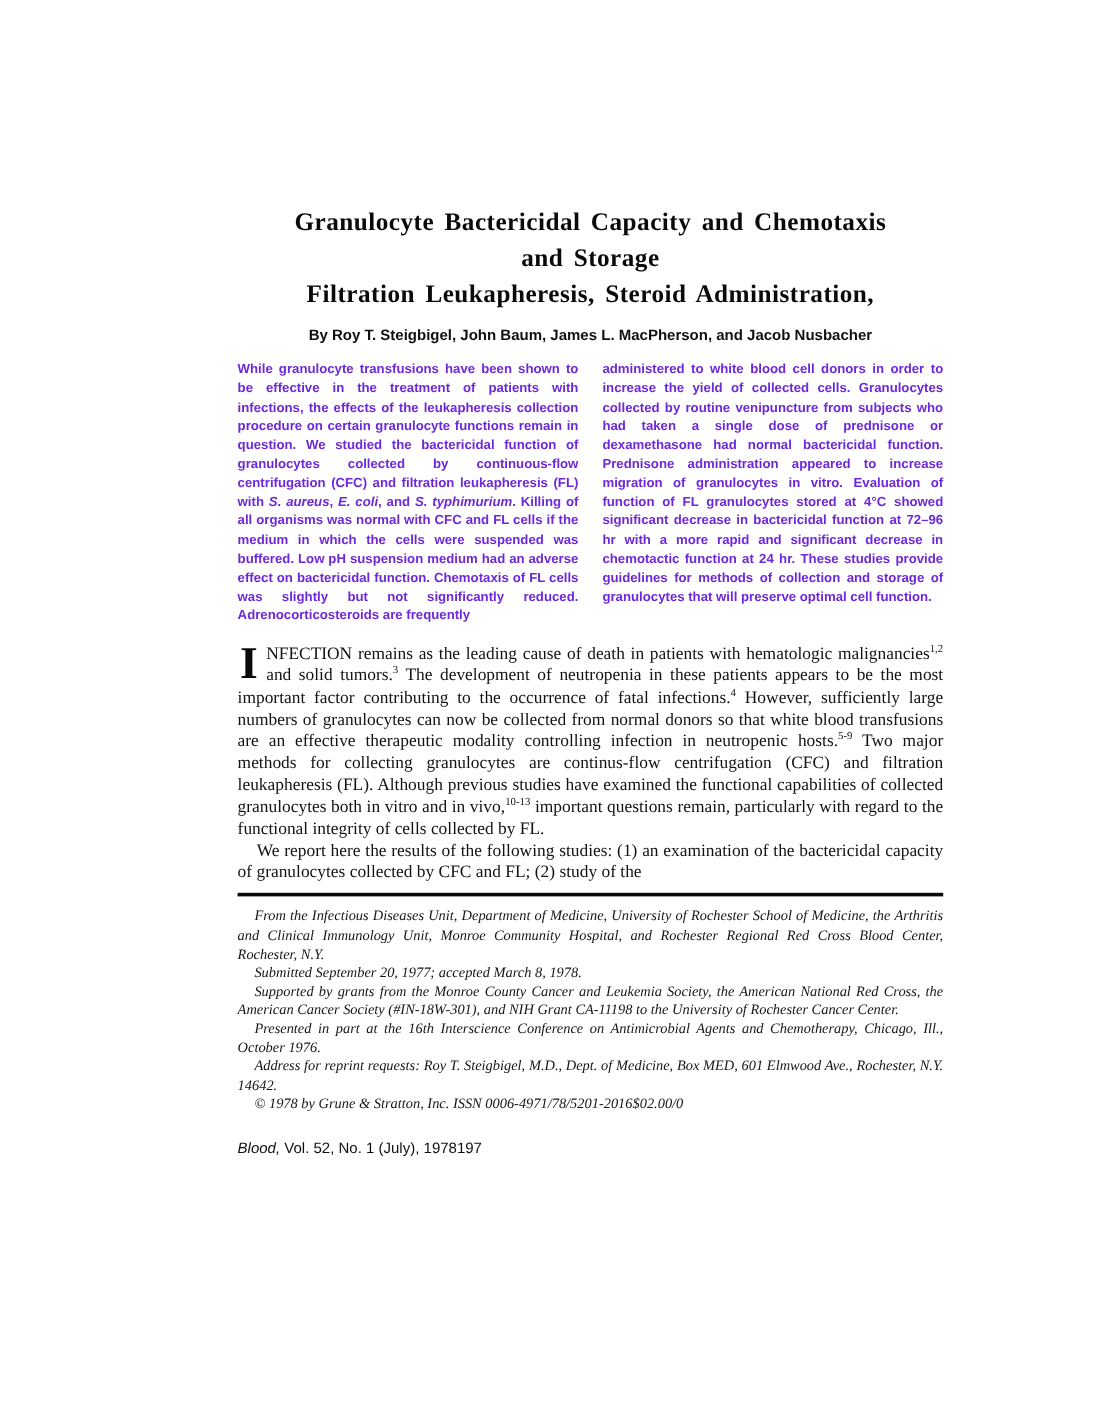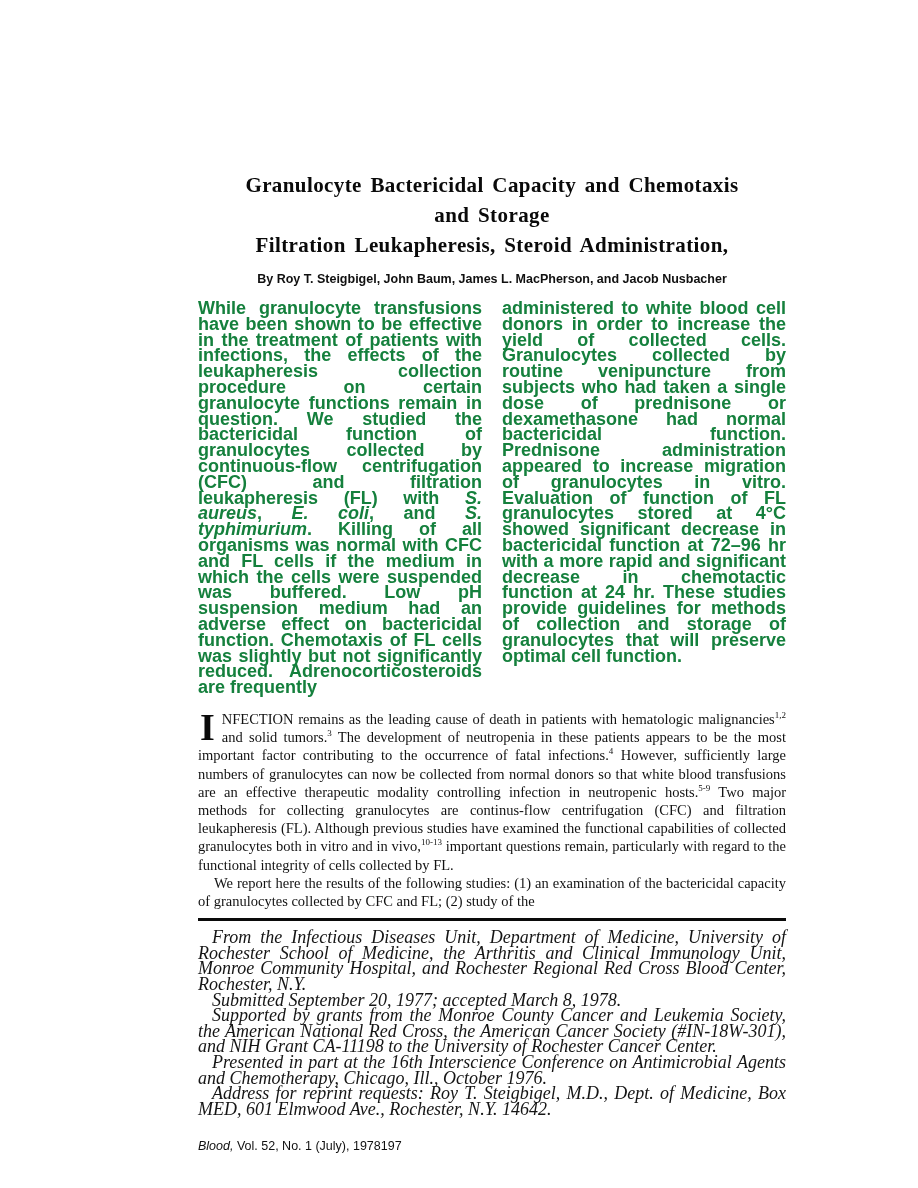--- a/index.html
+++ b/index.html
@@ -45,24 +45,24 @@
   
   .abstract {
     margin-top: 15px;
     display: flex;
     gap: 20px;
   }
   .abs-col {
     width: 284px;
     font-family: "Liberation Sans", sans-serif;
     font-weight: bold;
-    font-size: 18px;
+    font-size: 11px;
     line-height: 15.8px;
     text-align: justify;
-    color: #15803d;
+    color: #6d28d9;
   }
   
   .body-text {
     margin-top: 14px;
     font-size: 14.5px;
     line-height: 18.2px;
     text-align: justify;
     color: #121212;
   }
   .body-text p { margin: 0; }
@@ -84,21 +84,21 @@
   .footnote-rule {
     margin: 8px 0 0 0;
     border: none;
     border-top: 3px solid #0a0a0a;
     width: 588px;
   }
   
   .footnotes {
     margin-top: 9px;
     font-style: italic;
-    font-size: 18px;
+    font-size: 12px;
     line-height: 15.6px;
     text-align: justify;
     color: #151515;
   }
   .footnotes p { margin: 0; text-indent: 14px; }
   
   .footer {
     margin-top: 22px;
     display: flex;
     justify-content: flex-start;
@@ -134,20 +134,21 @@
     </section>
 
     <hr class="footnote-rule">
 
     <section class="footnotes">
       <p>From the Infectious Diseases Unit, Department of Medicine, University of Rochester School of Medicine, the Arthritis and Clinical Immunology Unit, Monroe Community Hospital, and Rochester Regional Red Cross Blood Center, Rochester, N.Y.</p>
       <p>Submitted September 20, 1977; accepted March 8, 1978.</p>
       <p>Supported by grants from the Monroe County Cancer and Leukemia Society, the American National Red Cross, the American Cancer Society (#IN-18W-301), and NIH Grant CA-11198 to the University of Rochester Cancer Center.</p>
       <p>Presented in part at the 16th Interscience Conference on Antimicrobial Agents and Chemotherapy, Chicago, Ill., October 1976.</p>
       <p>Address for reprint requests: Roy T. Steigbigel, M.D., Dept. of Medicine, Box MED, 601 Elmwood Ave., Rochester, N.Y. 14642.</p>
+      <p>© 1978 by Grune &amp; Stratton, Inc. ISSN 0006-4971/78/5201-2016$02.00/0</p>
     </section>
 
     <div class="footer">
       <span><span class="journal-name">Blood,</span><span> Vol. 52, No. 1 (July), 1978</span></span>
       <span>197</span>
     </div>
 
   </main>
 </div>
 

